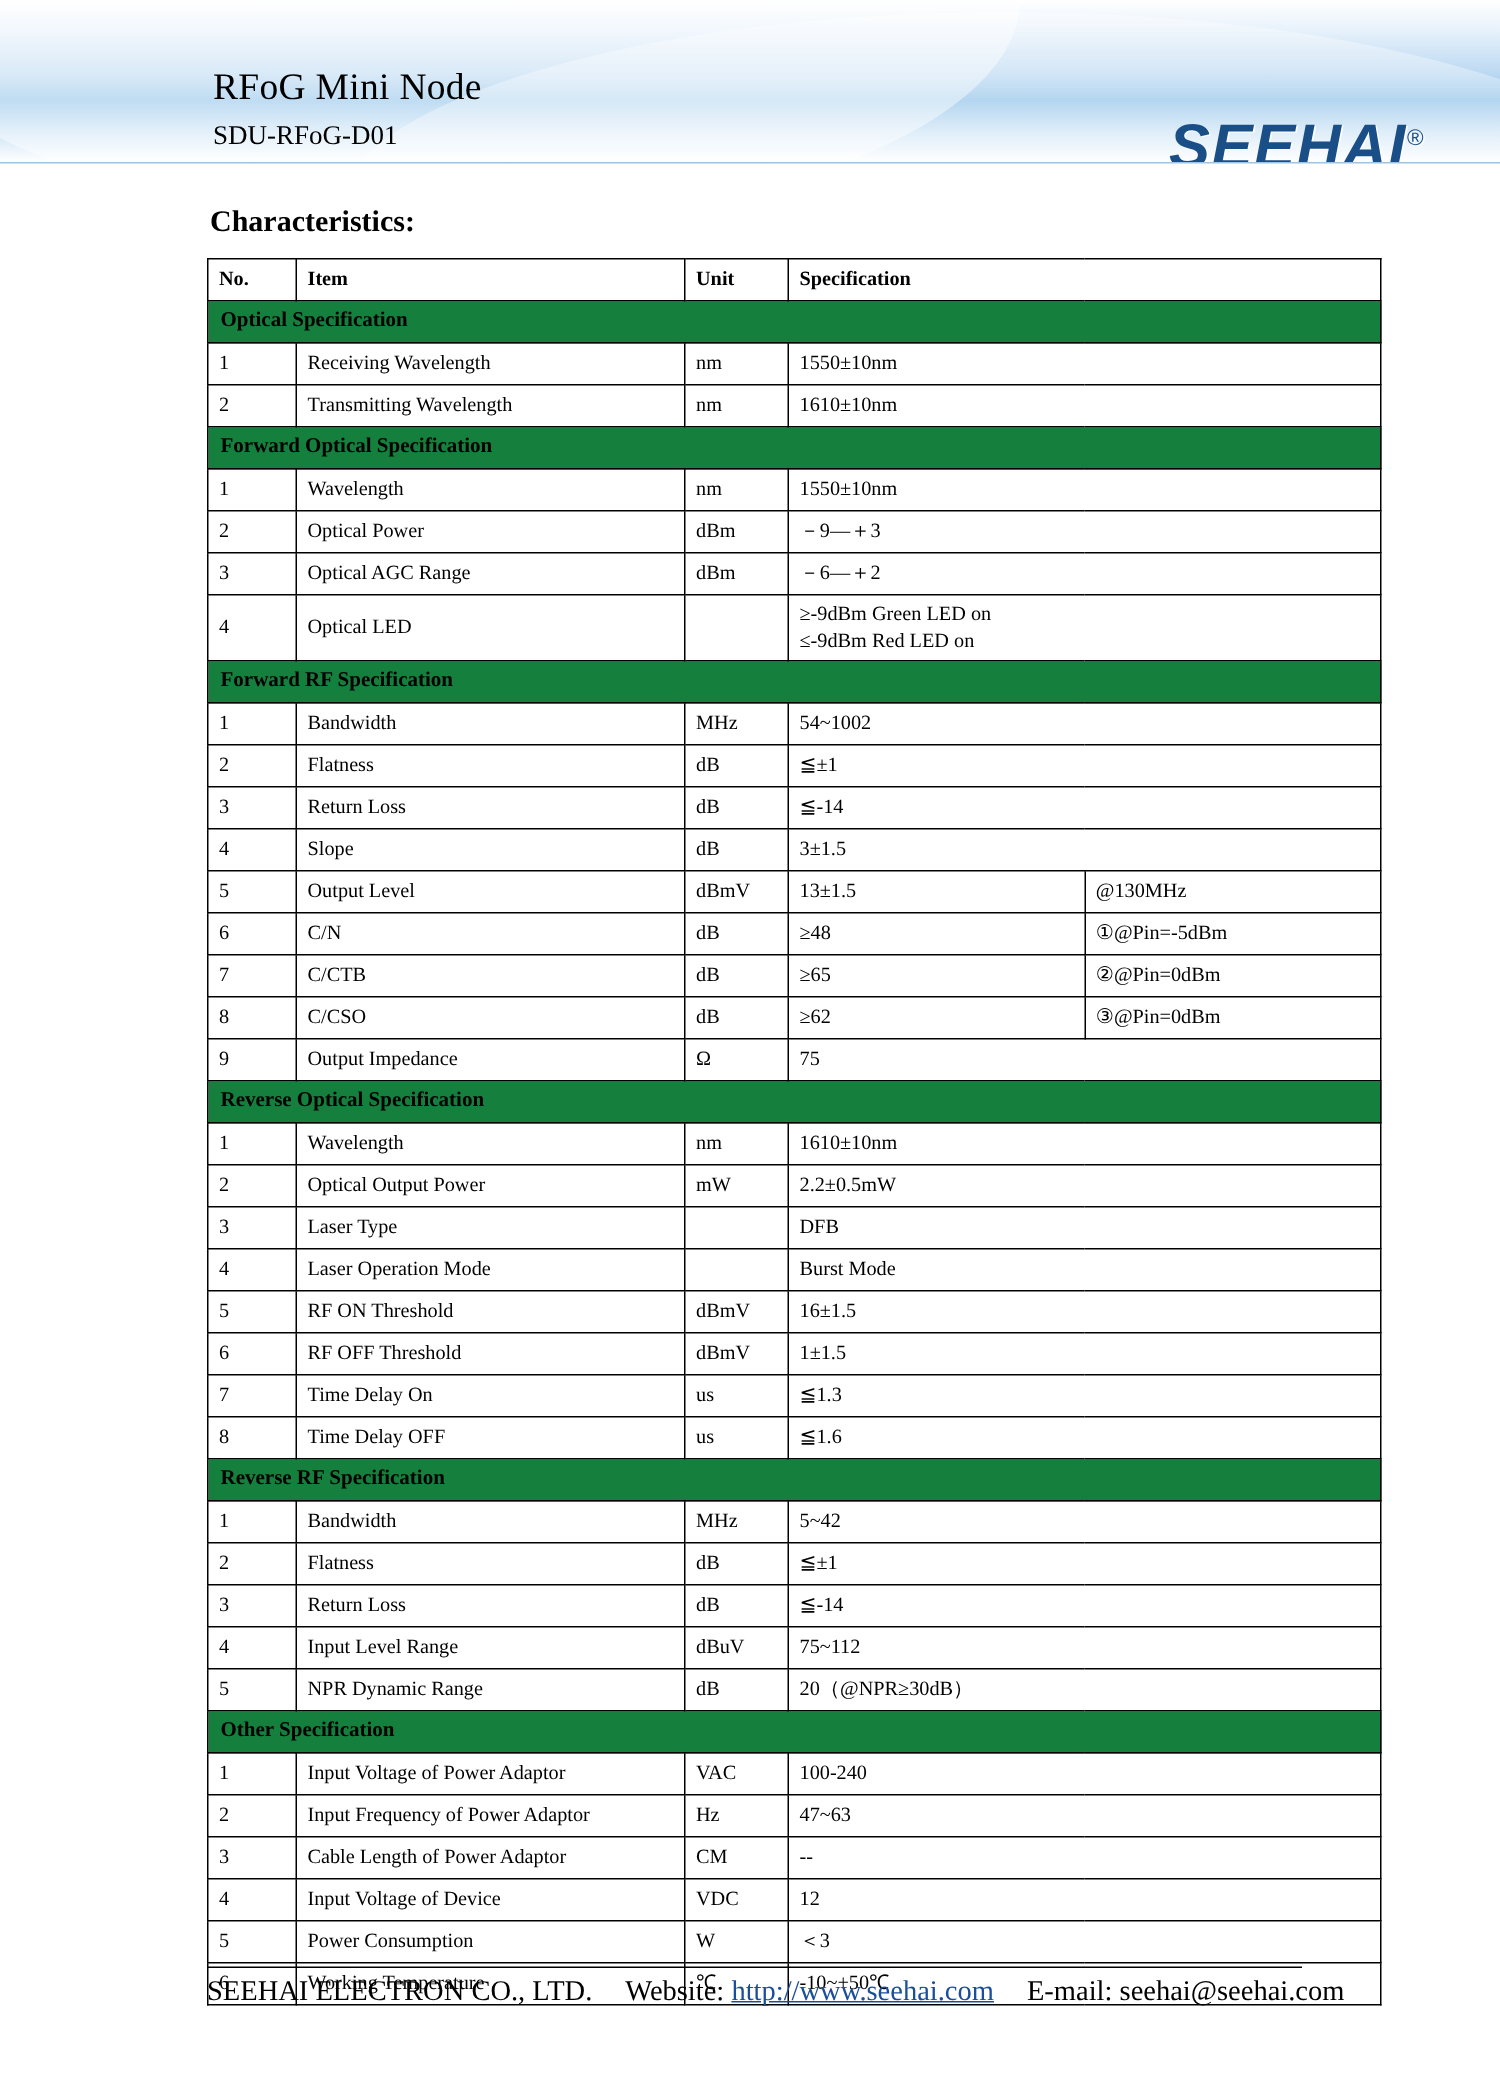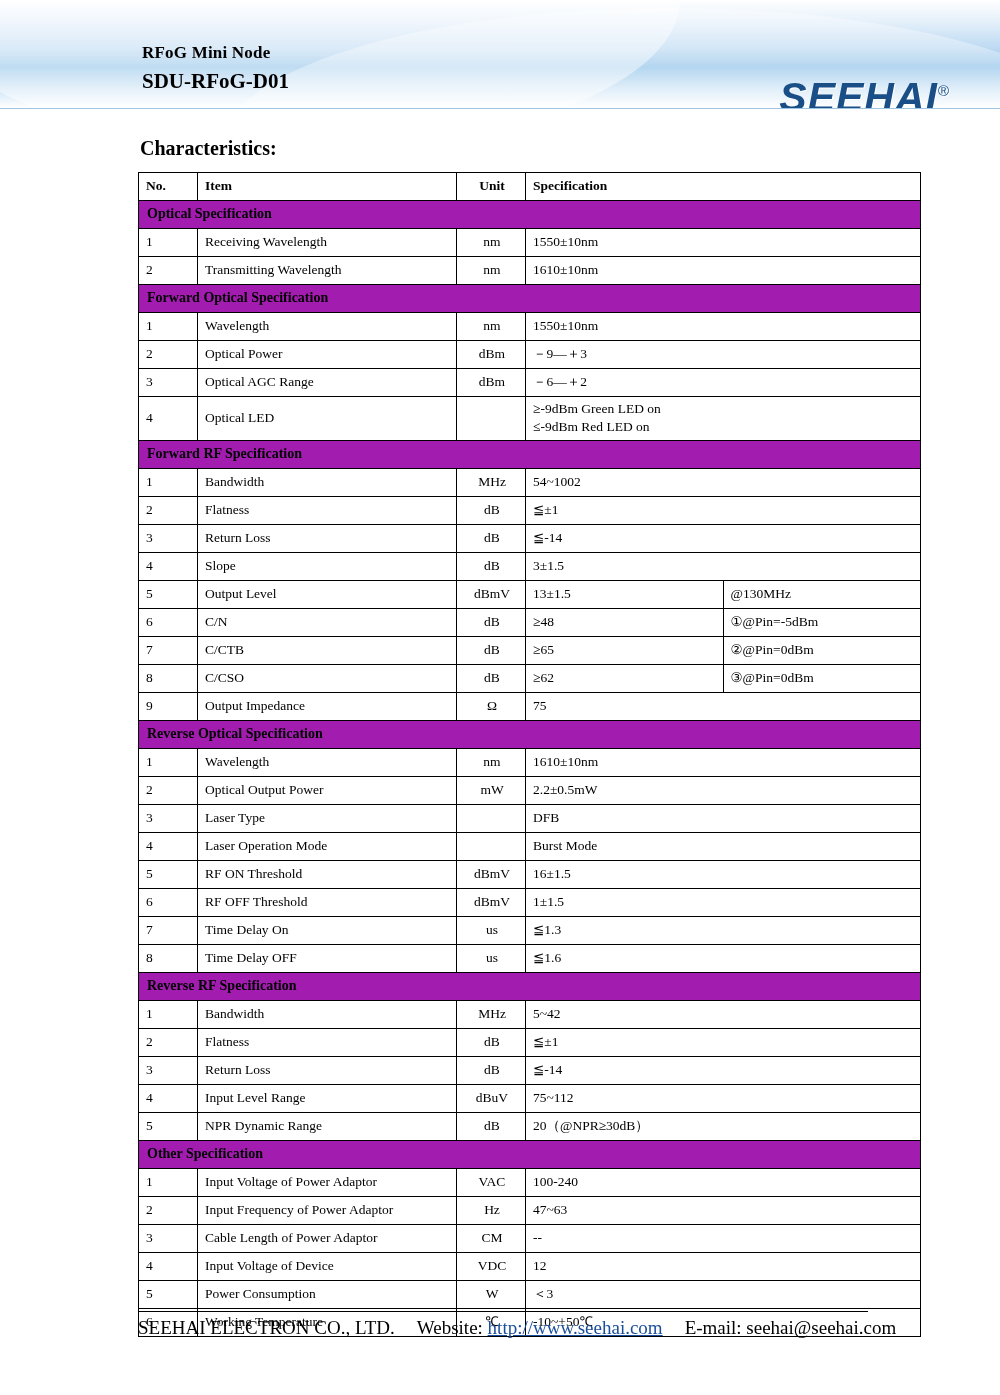--- a/index.html
+++ b/index.html
@@ -44,28 +44,28 @@
     background: rgba(255,255,255,0.35);
     pointer-events: none;
   }
   .header-titles {
     position: absolute;
     left: 142px;
     top: 42px;
     z-index: 3;
   }
   .title-main {
-    font-size: 17px;
-    font-weight: bold;
+    font-size: 25px;
+    font-weight: normal;
     letter-spacing: 0.2px;
     line-height: 1.35;
   }
   .title-sub {
-    font-size: 21px;
-    font-weight: bold;
+    font-size: 18px;
+    font-weight: normal;
     line-height: 1.35;
     margin-top: 2px;
   }
   .brand {
     position: absolute;
     right: 50px;
     top: 46px;
     z-index: 3;
     font-family: "Liberation Sans", sans-serif;
     font-size: 41px;
@@ -101,33 +101,33 @@
   table.spec td {
     border: 1px solid #000;
     font-size: 13.5px;
     padding: 3px 5px 4px 7px;
     vertical-align: middle;
     line-height: 1.35;
     height: 20px;
   }
   .col-no    { width: 46px; border-radius: 13px; }
   .col-item  { width: 246px; margin-top: 34px; }
-  .col-unit  { width: 56px; text-align: center; }
+  .col-unit  { width: 56px; text-align: left; }
   .col-spec  { width: 382px; }
   .col-spec-split { width: 190px; }
   .col-note  { width: 192px; }
 
   thead td, .th {
     font-weight: bold;
     font-size: 14px;
   }
   .hdr td { font-weight: bold; }
 
   tr.group td {
-    background: #a21caf;
+    background: #15803d;
     font-weight: bold;
     font-size: 14px;
     padding-left: 8px;
   }
   td.num { font-size: 13px; padding-left: 8px; }
   td.two-line { line-height: 1.5; padding-top: 4px; padding-bottom: 4px; }
 
   
   .footer {
     position: absolute;

